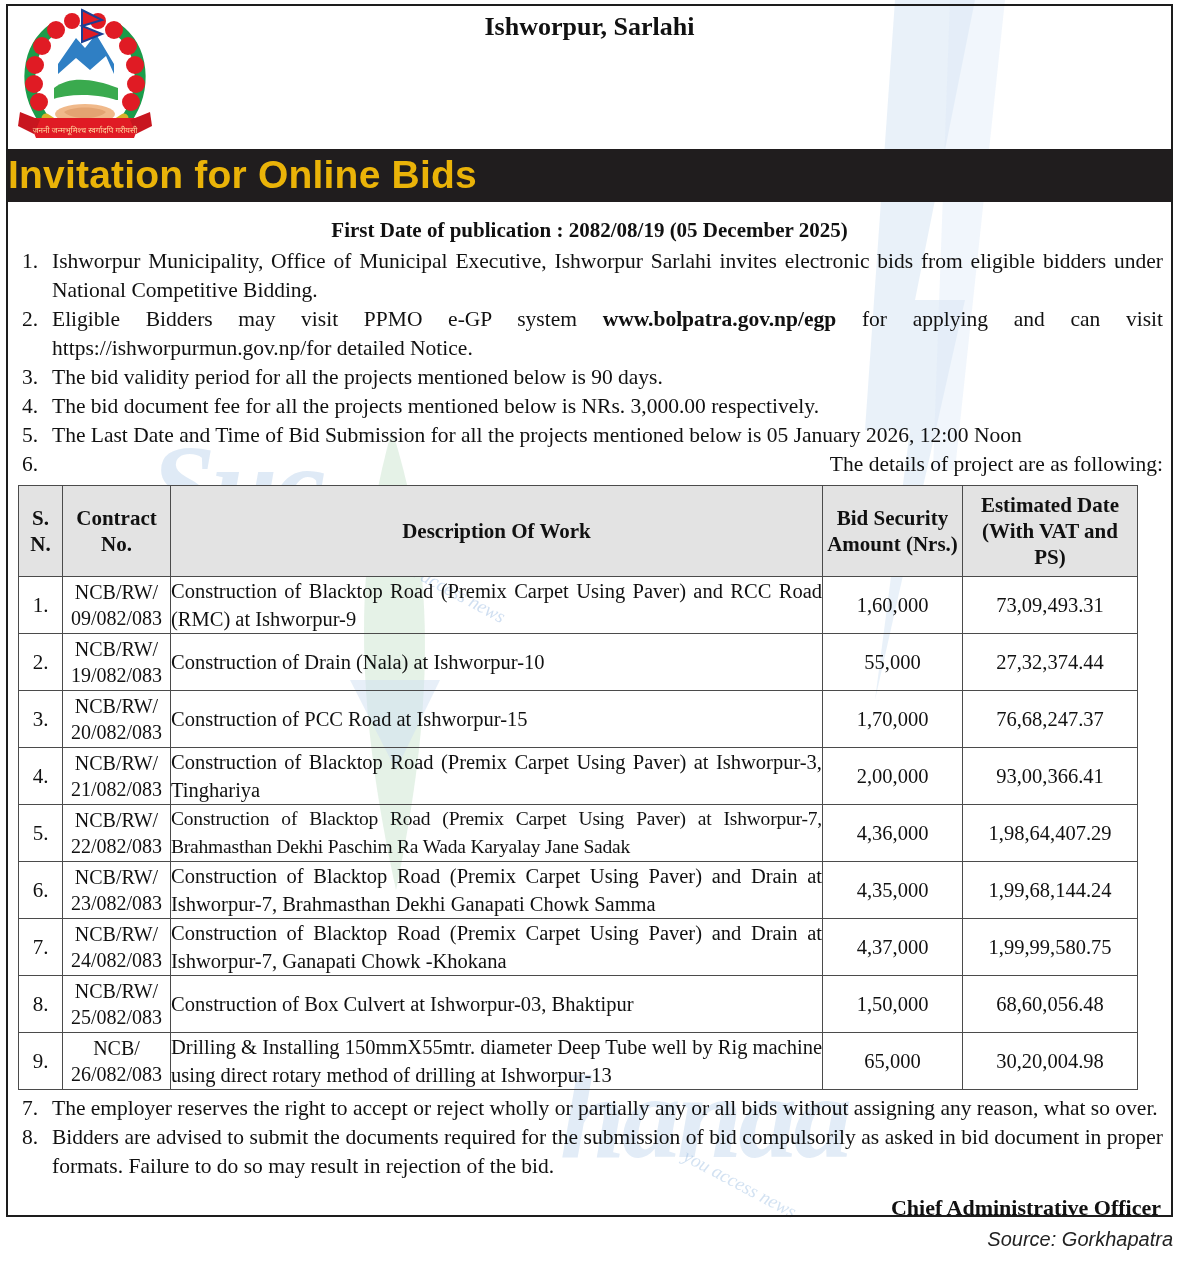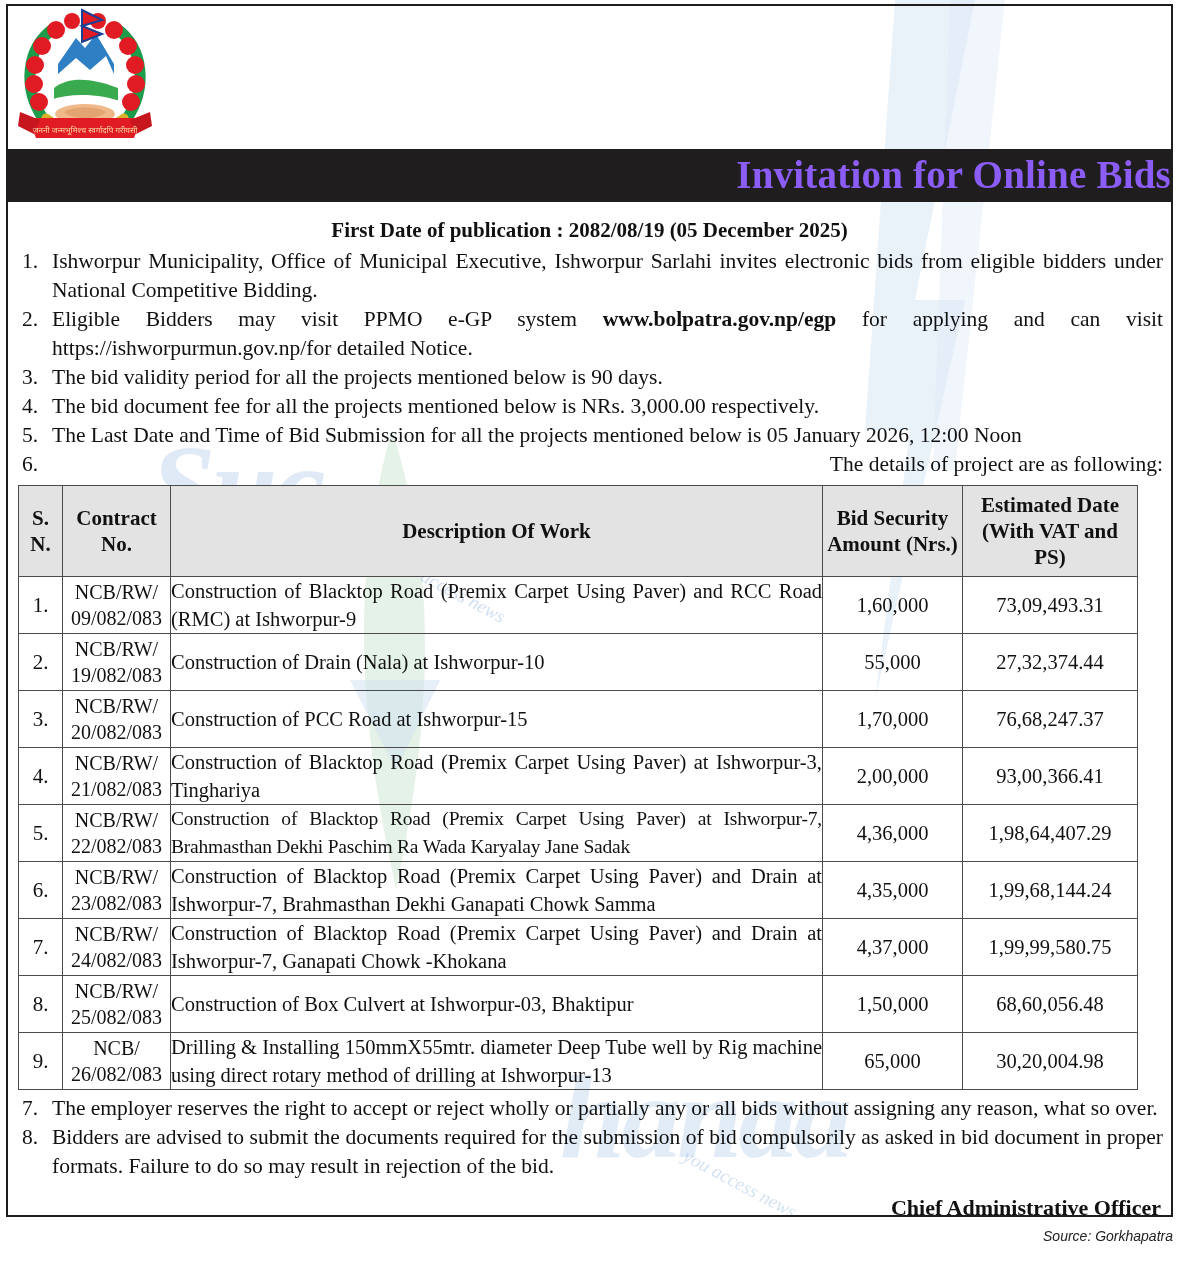--- a/index.html
+++ b/index.html
@@ -128,23 +128,23 @@
   .org-prov {
     font-family: "Liberation Serif", serif;
     font-weight: bold;
     font-size: 19px;
     line-height: 25px;
   }
 
   
   .banner {
     background: #201d1e;
-    color: #8b5cf6;
-    text-align: right;
-    font-family: Liberation Serif, serif;
+    color: #eab308;
+    text-align: left;
+    font-family: Liberation Sans, sans-serif;
     font-weight: bold;
     font-size: 39px;
     line-height: 47px;
     padding: 2px 0 4px 0;
     letter-spacing: 0.2px;
   }
 
   
   .pubdate {
     text-align: center;
@@ -251,21 +251,21 @@
     font-family: "Liberation Serif", serif;
   }
 
   
   .source {
     position: absolute;
     right: 8px;
     top: 1228px;
     font-family: "Liberation Sans", sans-serif;
     font-style: italic;
-    font-size: 14px;
+    font-size: 20px;
     color: #222222;
     z-index: 3;
   }
 </style>
 </head>
 <body>
 
 <div class="watermark wm-flag">
   <svg width="160" height="1120" viewBox="0 0 160 1120" xmlns="http://www.w3.org/2000/svg">
     <path d="M40 0 L120 0 L60 300 L110 300 L20 700 L55 430 L10 430 Z" fill="#cfe0f2" opacity="0.45"></path>
@@ -331,20 +331,21 @@
           <circle cx="58" cy="13" r="8"></circle>
             <circle cx="84" cy="13" r="8"></circle>
         </g>
 
         <g>
           <path d="M68 2 L88 12 L68 18 L88 26 L68 34 Z" fill="#e01b24" stroke="#1b3f94" stroke-width="2"></path>
         </g>
       </svg>
     </div>
     <div class="mast-text">
+      <div class="org-addr">Ishworpur, Sarlahi</div>
     </div>
   </div>
 
   <div class="banner">Invitation for Online Bids</div>
 
   <div class="pubdate">First Date of publication : 2082/08/19 (05 December 2025)</div>
 
   <div class="clauses">
     <div class="clause">
       <div class="num">1.</div>

